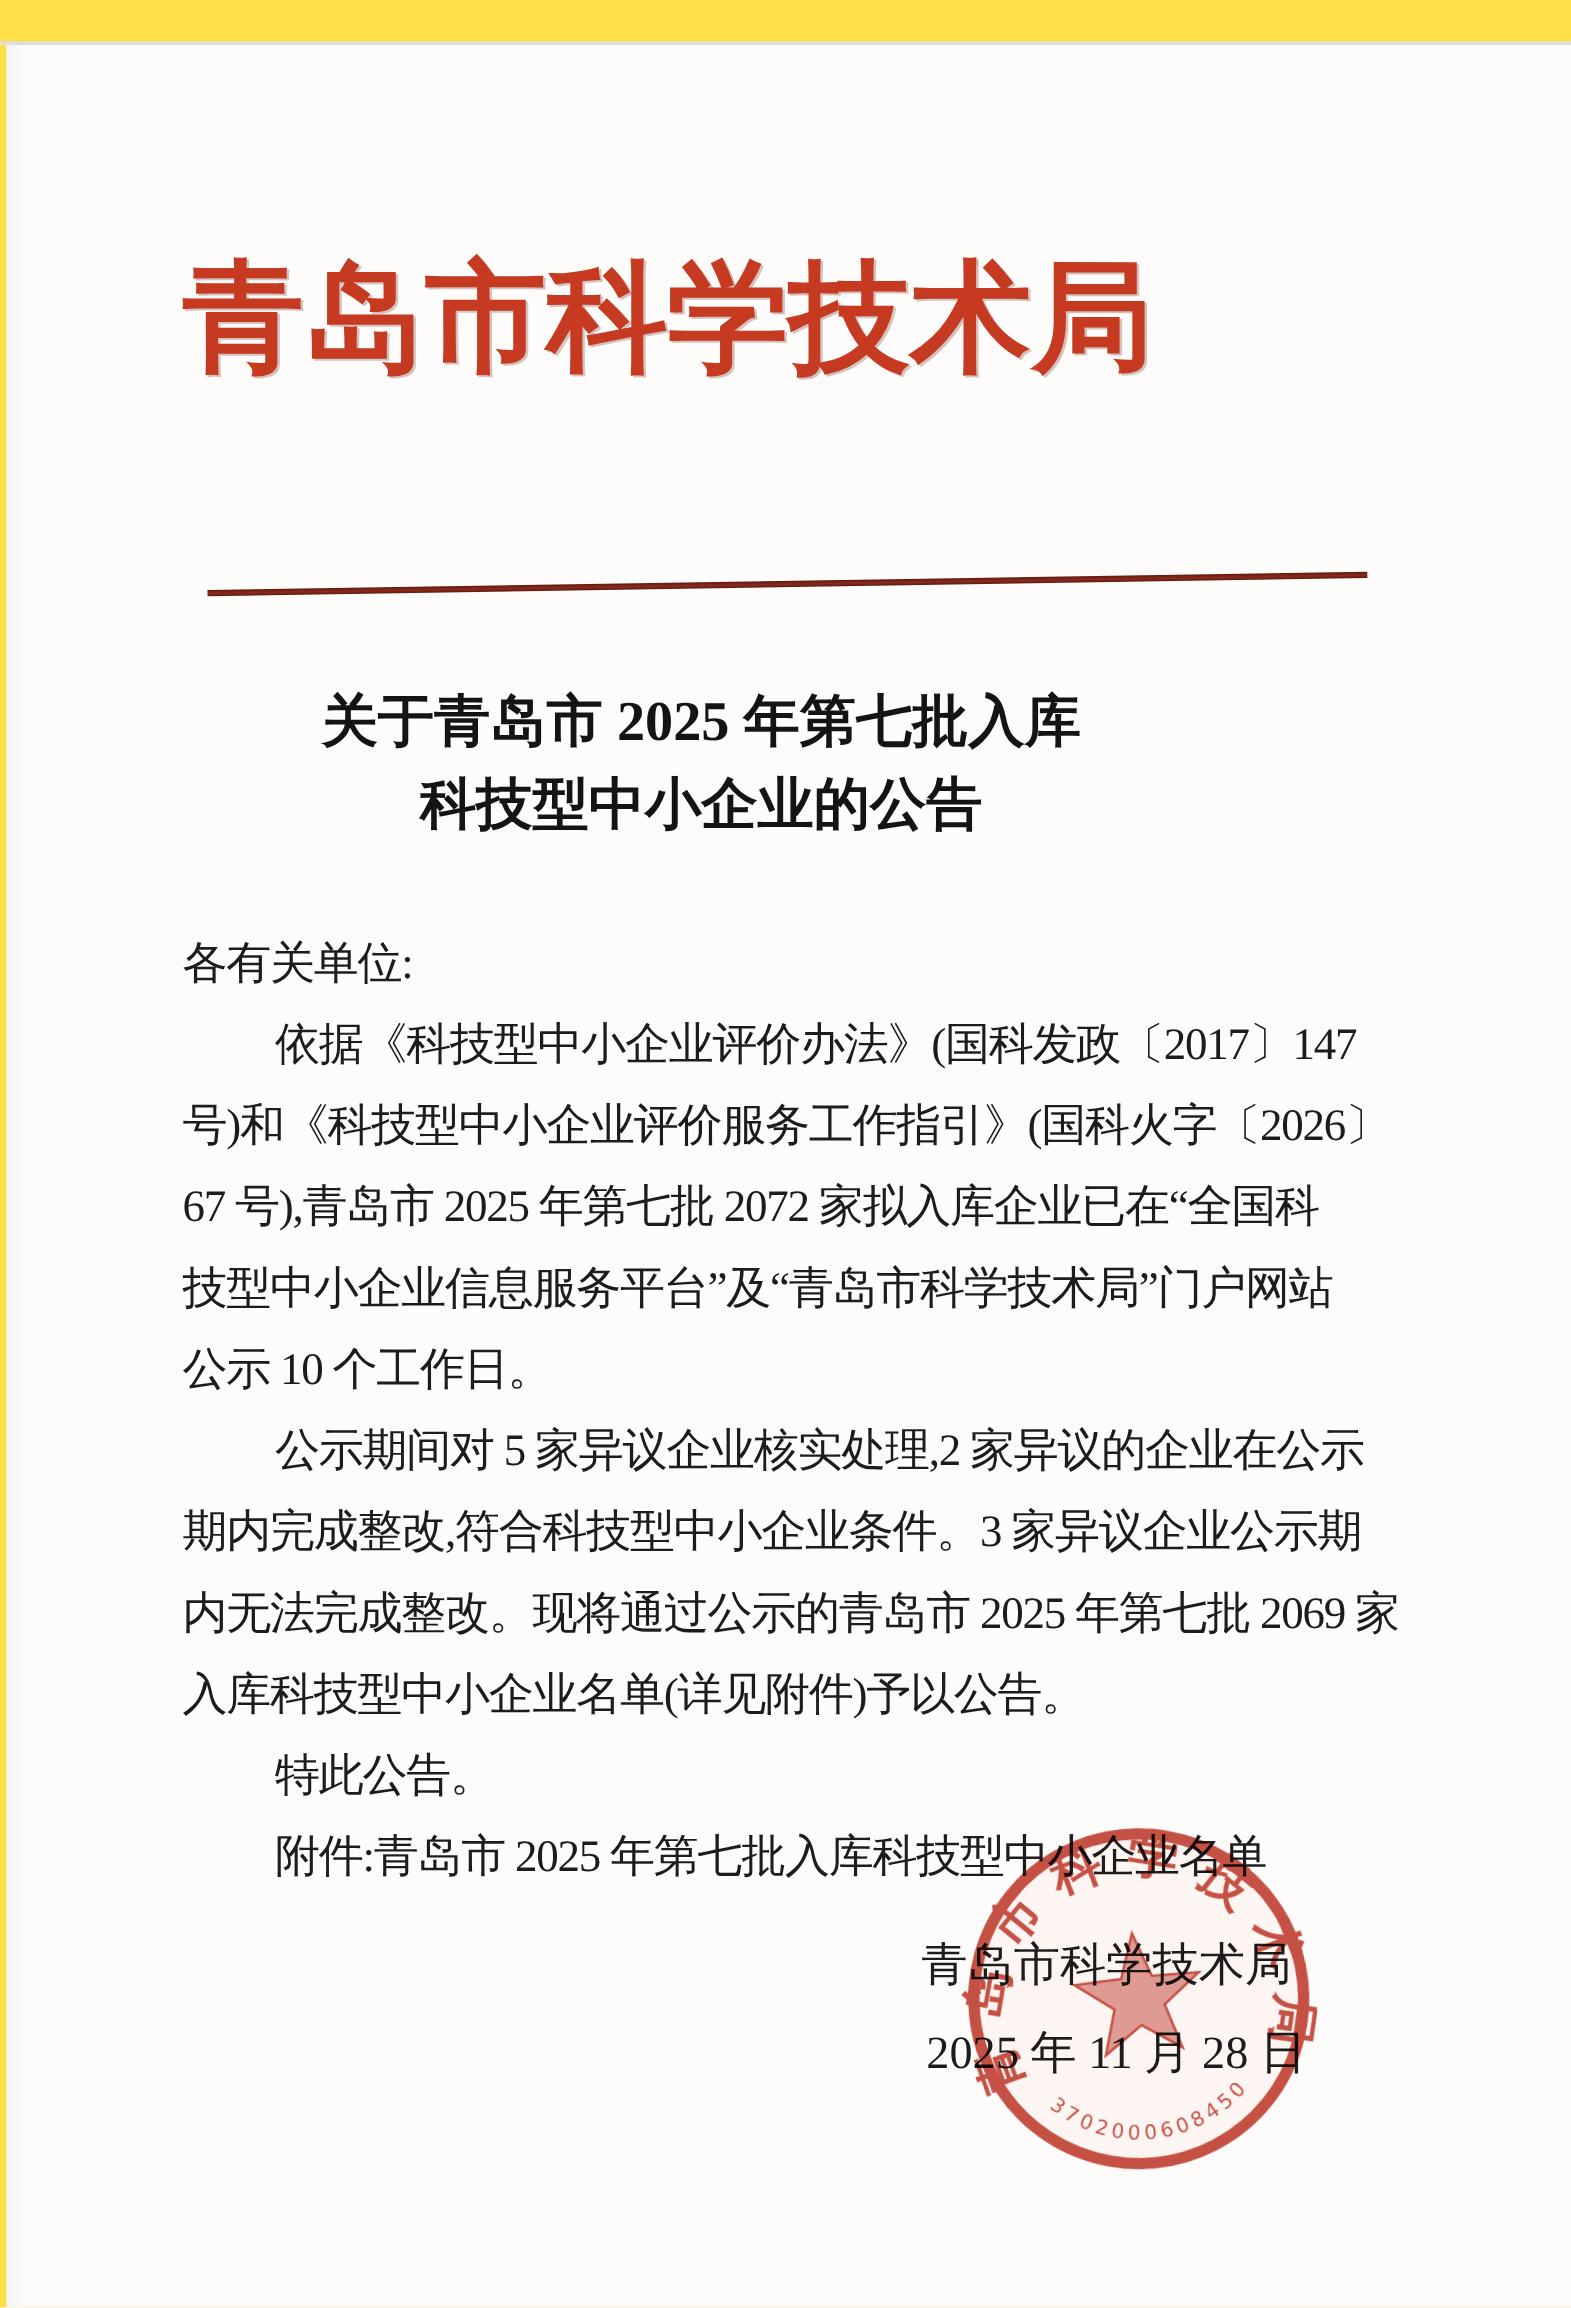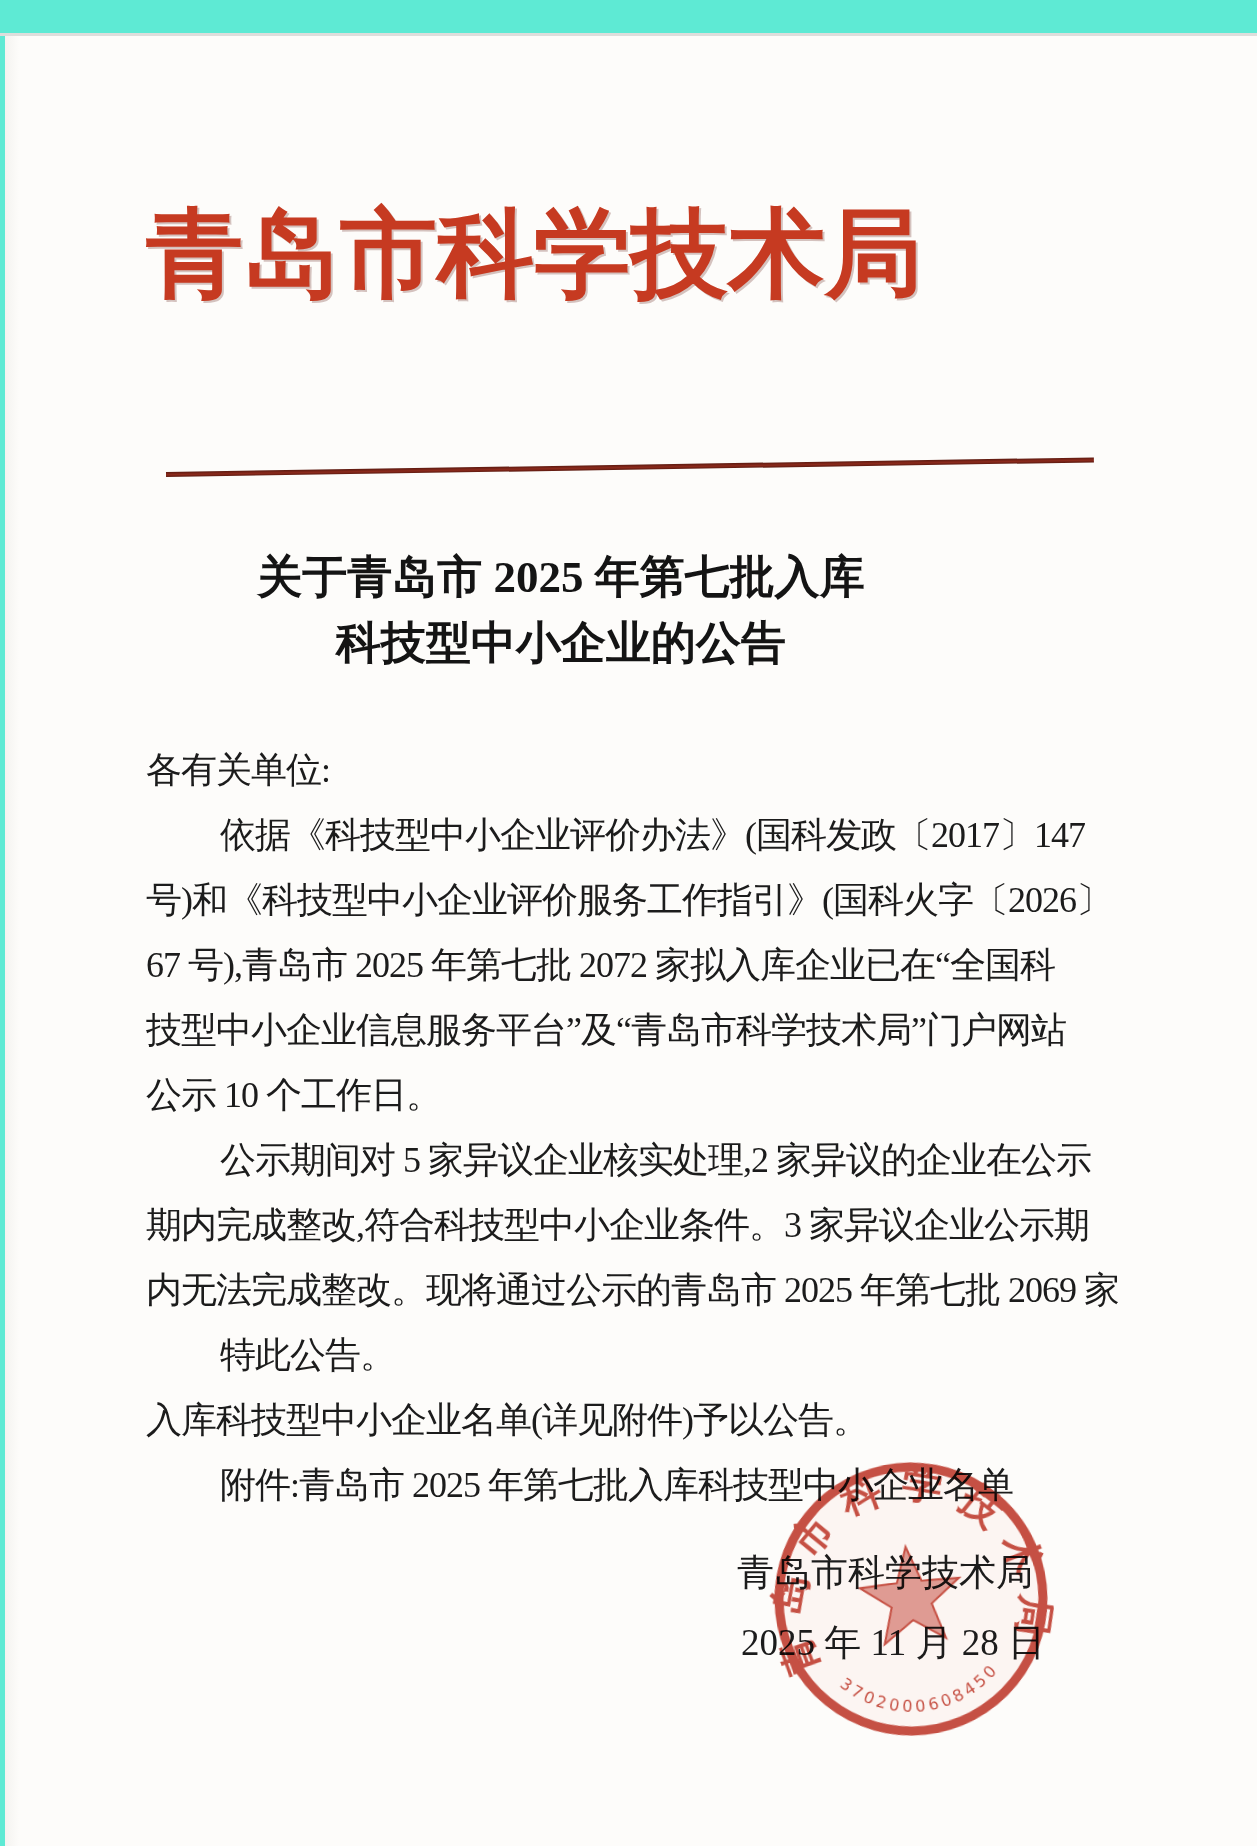--- a/index.html
+++ b/index.html
@@ -8,21 +8,21 @@
     width: 1257px;
     height: 1846px;
     background: #ffffff;
     overflow: hidden;
     font-family: "Liberation Serif", "DejaVu Serif", serif;
   }
   .stage {
     position: relative;
     width: 1257px;
     height: 1846px;
-    background: #5eead4;
+    background: #fde047;
   }
   
   .scan-top-line {
     position: absolute;
     left: 0; top: 33px;
     width: 1257px; height: 3px;
     background: #dededc;
   }
   .page {
     position: absolute;
@@ -124,22 +124,22 @@
   <div class="body-block">
     <div class="body-line">各有关单位:</div>
     <div class="body-line indent">依据《科技型中小企业评价办法》(国科发政〔2017〕147</div>
     <div class="body-line">号)和《科技型中小企业评价服务工作指引》(国科火字〔2026〕</div>
     <div class="body-line">67 号),青岛市 2025 年第七批 2072 家拟入库企业已在“全国科</div>
     <div class="body-line">技型中小企业信息服务平台”及“青岛市科学技术局”门户网站</div>
     <div class="body-line">公示 10 个工作日。</div>
     <div class="body-line indent">公示期间对 5 家异议企业核实处理,2 家异议的企业在公示</div>
     <div class="body-line">期内完成整改,符合科技型中小企业条件。3 家异议企业公示期</div>
     <div class="body-line">内无法完成整改。现将通过公示的青岛市 2025 年第七批 2069 家</div>
+    <div class="body-line">入库科技型中小企业名单(详见附件)予以公告。</div>
     <div class="body-line indent">特此公告。</div>
-    <div class="body-line">入库科技型中小企业名单(详见附件)予以公告。</div>
     <div class="body-line indent">附件:青岛市 2025 年第七批入库科技型中小企业名单</div>
   </div>
 
   <div class="signature-agency">青岛市科学技术局</div>
 
   <div class="signature-date">2025 年 11 月 28 日</div>
 
   <svg class="seal" viewBox="0 0 280 280" xmlns="http://www.w3.org/2000/svg">
     <defs>
       <path id="ringTextPath" d="M 36.2 177.5 A 108 108 0 1 1 243.8 177.5" fill="none"></path>

